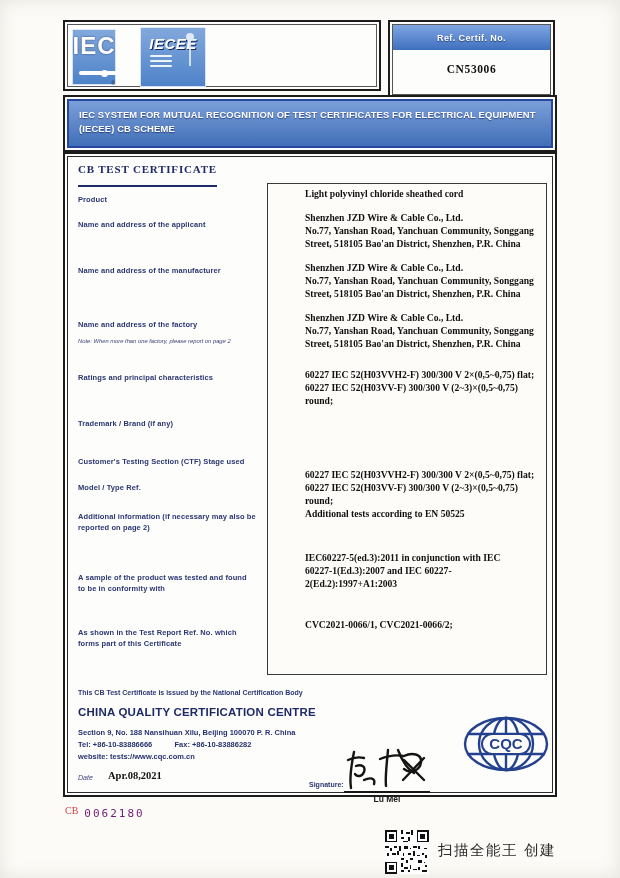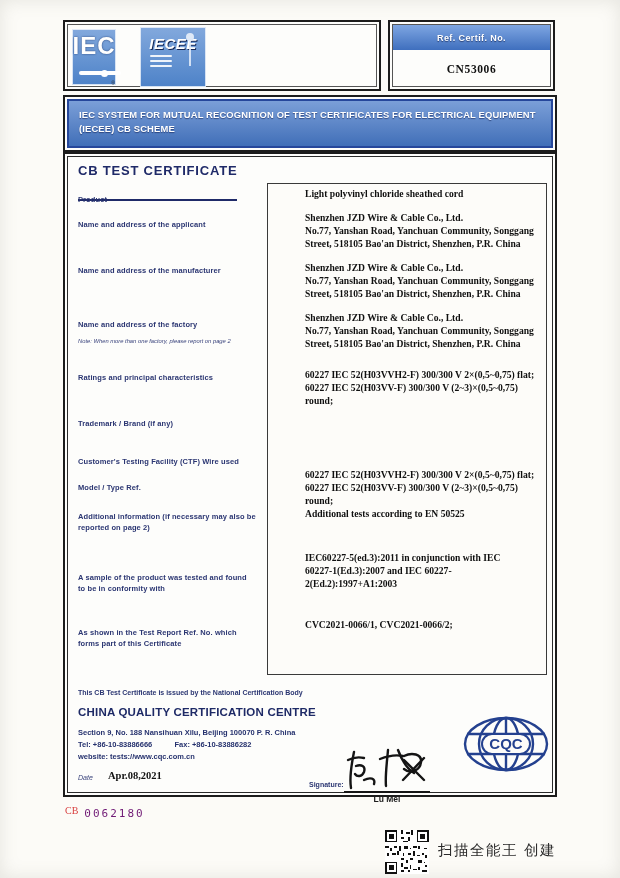--- a/index.html
+++ b/index.html
@@ -20,35 +20,35 @@
     text-shadow:0 0 2px rgba(20,40,90,.8);}
   .iec-bar{position:absolute;left:7px;bottom:10px;width:42px;height:4px;background:#fff;border-radius:2px;}
   .iec-dot{position:absolute;right:8px;bottom:8px;width:7px;height:7px;background:#fff;border-radius:50%;}
   .iec-r{position:absolute;right:1px;bottom:-1px;font-size:5px;color:#333;}
   .iecee-tile{left:72px;top:2px;width:66px;height:60px;}
   .iecee-text{font-weight:700;font-style:italic;font-size:15px;text-align:center;margin-top:8px;letter-spacing:.5px;
     text-shadow:1px 1px 0 rgba(10,25,70,.9);}
   .iecee-bars span{display:block;width:22px;height:2.5px;background:#eef3fa;margin:2.5px 0 0 10px;border-radius:1px;}
   .iecee-blob{position:absolute;right:12px;top:6px;width:8px;height:8px;border-radius:50%;background:#dfe9f7;}
   .iecee-stem{position:absolute;right:15px;top:13px;width:2px;height:26px;background:rgba(230,238,250,.85);}
-  .ref-box{position:absolute;left:388px;top:20px;width:167px;height:71px;}
+  .ref-box{position:absolute;left:388px;top:20px;width:167px;height:79px;}
   .ref-head{height:25px;background:linear-gradient(#7ea6e2,#3f6fbe);display:flex;align-items:center;justify-content:center;}
   .ref-head span{color:#fff;font-weight:700;font-size:9px;letter-spacing:.4px;text-shadow:0 1px 1px rgba(10,20,60,.6);}
   .ref-val{text-align:center;margin-top:13px;font-family:"Liberation Serif",serif;font-weight:600;font-size:11.5px;color:#111;letter-spacing:.6px;}
   
   .banner-outer{position:absolute;left:63px;top:95px;width:494px;height:57px;}
   .banner-blue{width:100%;height:100%;box-sizing:border-box;border:2px solid #26479b;
     background:linear-gradient(#7b9fd8,#416fb8);padding:7px 10px;}
   .banner-blue div{color:#fff;font-weight:700;font-size:9.4px;line-height:1.45;letter-spacing:.15px;
     text-shadow:0 1px 1px rgba(10,20,70,.55);}
   
   .frame{position:absolute;left:63px;top:152px;width:494px;height:645px;}
   .frame .box-dbl-inner{border-color:#2b2b2b;}
-  .cert-title{position:absolute;left:10px;top:6px;font-size:13px;font-weight:700;color:#1f2a68;
-    letter-spacing:.8px;border-bottom:2px solid #1f2a68;padding-bottom:21px;}
+  .cert-title{position:absolute;left:10px;top:6px;font-size:11px;font-weight:700;color:#1f2a68;
+    letter-spacing:.8px;border-bottom:2px solid #1f2a68;padding-bottom:10px;font-family:Liberation Serif, serif;}
   .lbl{position:absolute;left:10px;width:184px;font-size:7.5px;font-weight:600;color:#2b3672;line-height:1.45;letter-spacing:.1px;}
   .lbl-note{position:absolute;left:10px;width:190px;font-size:5.8px;font-style:italic;color:#39437c;}
   .valbox{position:absolute;left:199px;top:26px;width:280px;height:492px;border:1px solid #3a3a3a;background:#fdfcf9;box-sizing:border-box;}
   .val{position:absolute;left:8px;right:6px;font-family:"Liberation Serif",serif;font-weight:700;
     font-size:9.6px;color:#101010;line-height:1.35;margin-left:29px;}
   
   .issued{position:absolute;left:10px;font-size:7px;font-weight:600;color:#2b3672;}
   .org{position:absolute;left:10px;font-size:11.5px;font-weight:700;color:#1e2a66;letter-spacing:.2px;}
   .foot-sm{position:absolute;left:10px;font-size:7.5px;font-weight:600;color:#26326e;}
   .date-lbl{position:absolute;left:10px;font-size:7px;font-style:italic;color:#39437c;}
@@ -112,21 +112,21 @@
 
       <div class="cert-title">CB TEST CERTIFICATE</div>
 
       <div class="lbl" style="top:38px">Product</div>
       <div class="lbl" style="top:63px">Name and address of the applicant</div>
       <div class="lbl" style="top:109px">Name and address of the manufacturer</div>
       <div class="lbl" style="top:163px">Name and address of the factory</div>
       <div class="lbl-note" style="top:181px">Note: When more than one factory, please report on page 2</div>
       <div class="lbl" style="top:216px">Ratings and principal characteristics</div>
       <div class="lbl" style="top:262px">Trademark / Brand (if any)</div>
-      <div class="lbl" style="top:300px">Customer's Testing Facility (CTF) Wire used</div>
+      <div class="lbl" style="top:300px">Customer's Testing Section (CTF) Stage used</div>
       <div class="lbl" style="top:326px">Model / Type Ref.</div>
       <div class="lbl" style="top:355px;width:178px">Additional information (if necessary may also be reported on page 2)</div>
       <div class="lbl" style="top:471px;width:168px">As shown in the Test Report Ref. No. which forms part of this Certificate</div>
       <div class="lbl" style="top:416px;width:170px">A sample of the product was tested and found to be in conformity with</div>
 
       <div class="valbox">
         <div class="val" style="top:4px">Light polyvinyl chloride sheathed cord</div>
 
         <div class="val" style="top:28px">
           <div>Shenzhen JZD Wire &amp; Cable Co., Ltd.</div>

